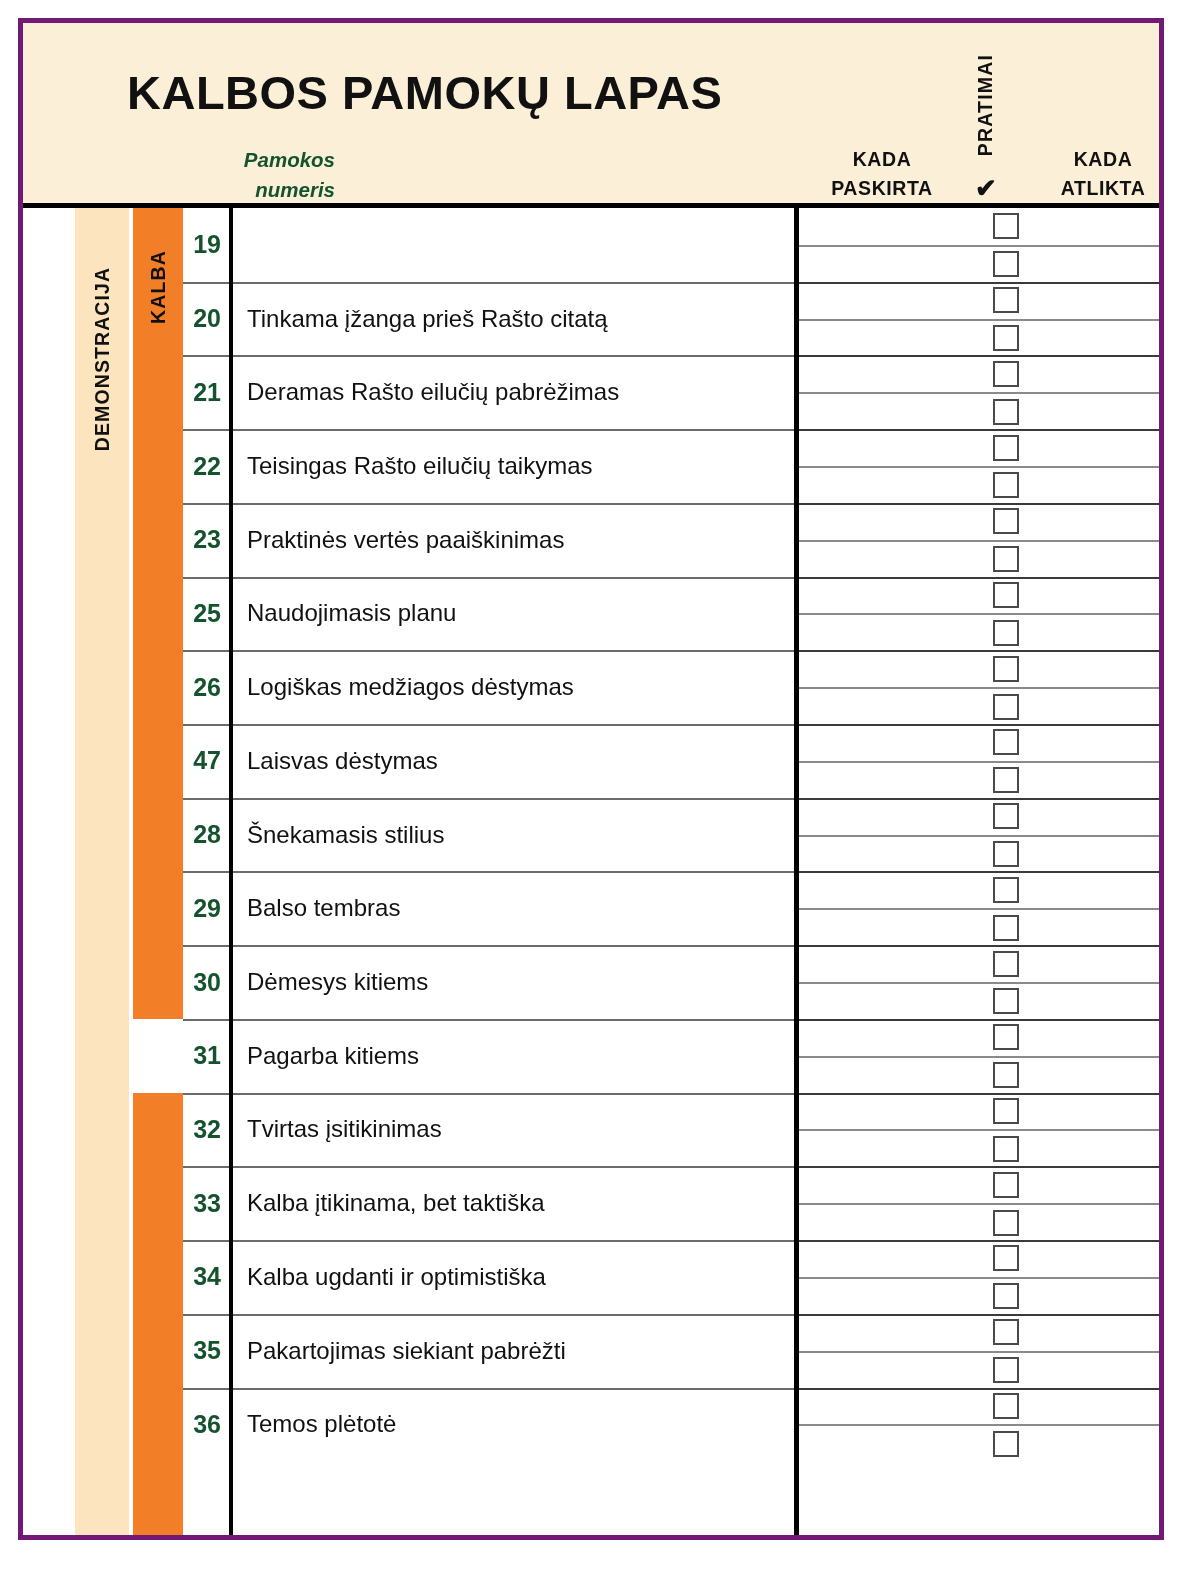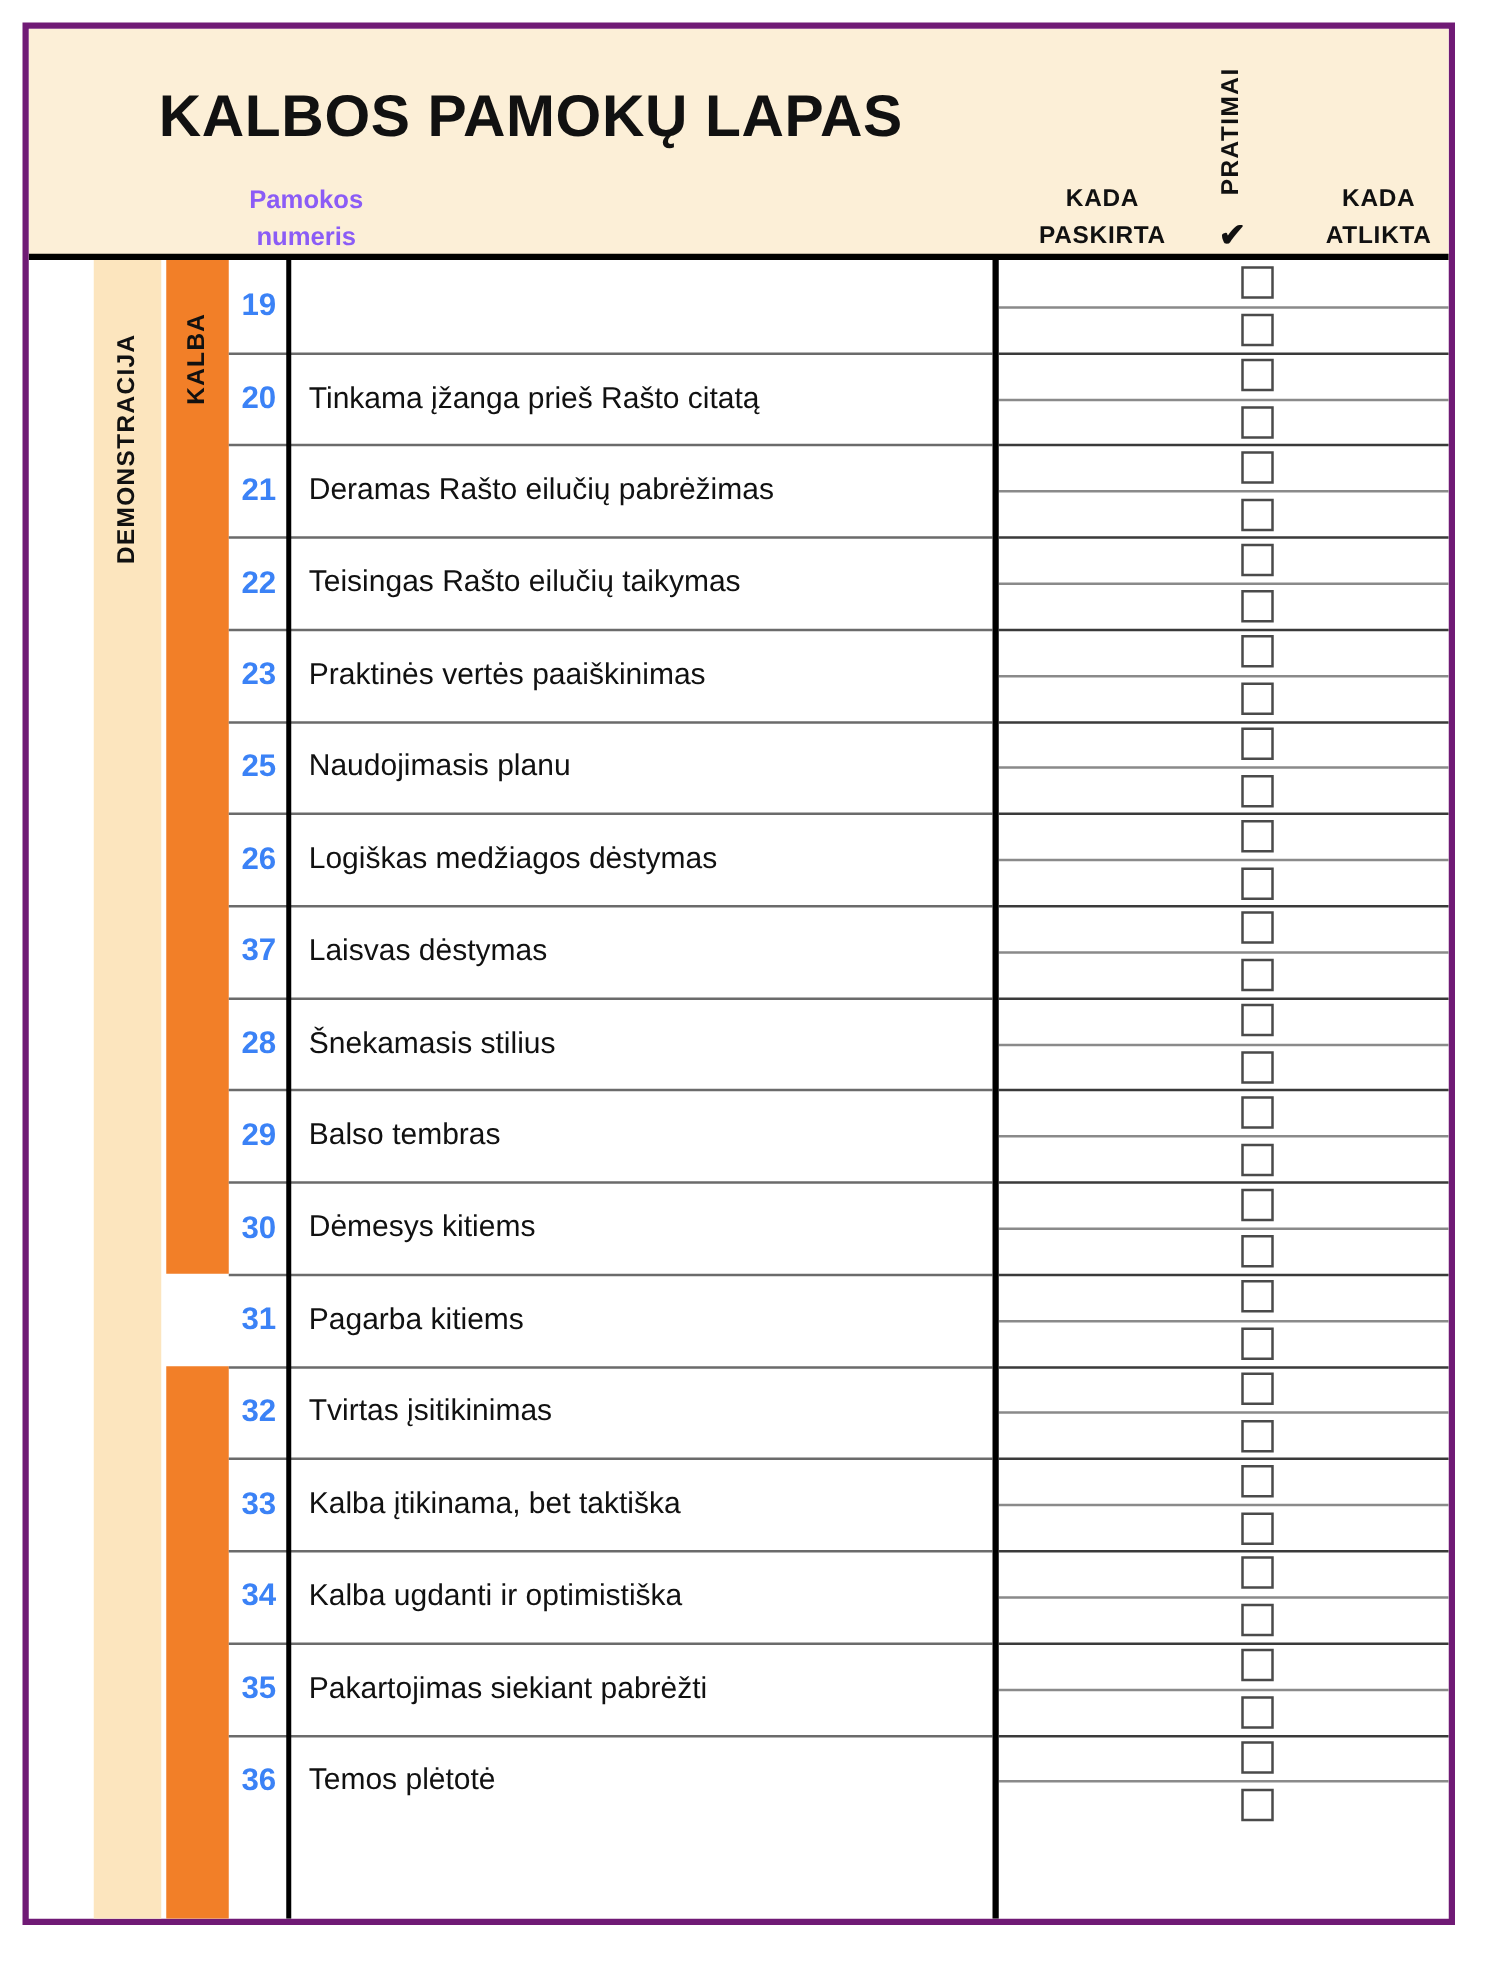--- a/index.html
+++ b/index.html
@@ -42,25 +42,26 @@
     font-weight: bold;
     letter-spacing: 0.5px;
     color: #111111;
     white-space: nowrap;
   }
   .lesson-number-label {
     position: absolute;
     left: 132px;
     top: 122px;
     width: 180px;
-    text-align: center;
+    text-align: right;
     font-size: 20.5px;
     font-weight: bold;
     line-height: 1.45;
-    color: #8b5cf6;
+    color: #14532d;
+    font-style: italic;
   }
   .hdr-assigned {
     position: absolute;
     left: 786px;
     top: 122px;
     width: 146px;
     text-align: center;
     font-size: 19.5px;
     font-weight: bold;
     line-height: 1.48;
@@ -237,21 +238,21 @@
     top: 0;
     width: 46px;
     height: 100%;
     display: flex;
     align-items: center;
     justify-content: flex-end;
     padding-right: 8px;
     box-sizing: border-box;
     font-size: 25px;
     font-weight: bold;
-    color: #3b82f6;
+    color: #14532d;
     z-index: 4;
   }
   .row-text {
     position: absolute;
     left: 210px;
     top: 0;
     right: 0;
     height: 100%;
     display: flex;
     align-items: center;
@@ -432,21 +433,21 @@
               <div class="checkbox"></div>
             </div>
             <div class="subrow second">
               <div class="checkbox"></div>
             </div>
           </div>
         </div>
         <div class="row">
           <div class="row-line-left" style="display: block;"></div>
           <div class="row-line-right" style="display: block;"></div>
-          <div class="row-num">37</div>
+          <div class="row-num">47</div>
           <div class="row-text">Laisvas dėstymas</div>
           <div class="row-right">
             <div class="subrow first">
               <div class="checkbox"></div>
             </div>
             <div class="subrow second">
               <div class="checkbox"></div>
             </div>
           </div>
         </div>

